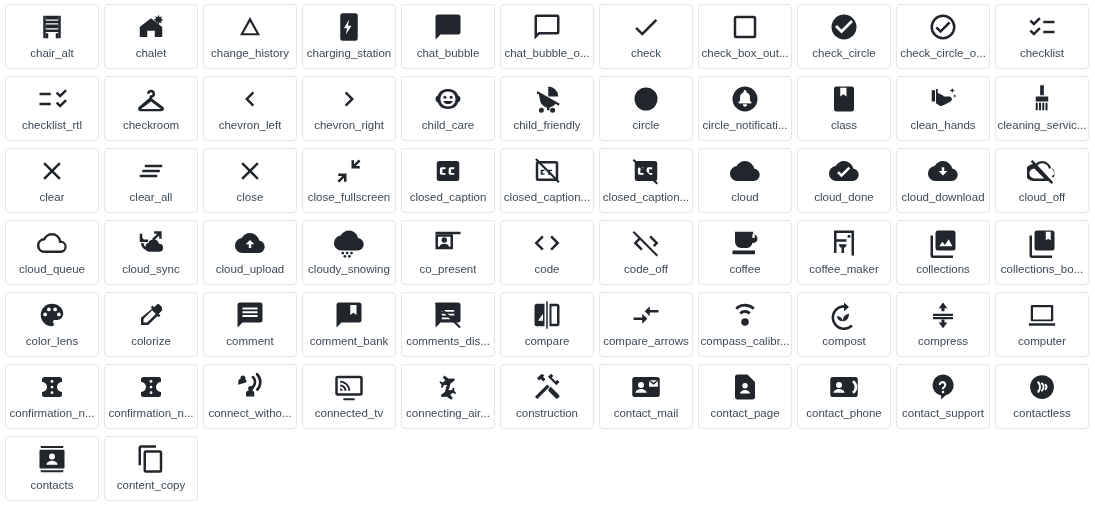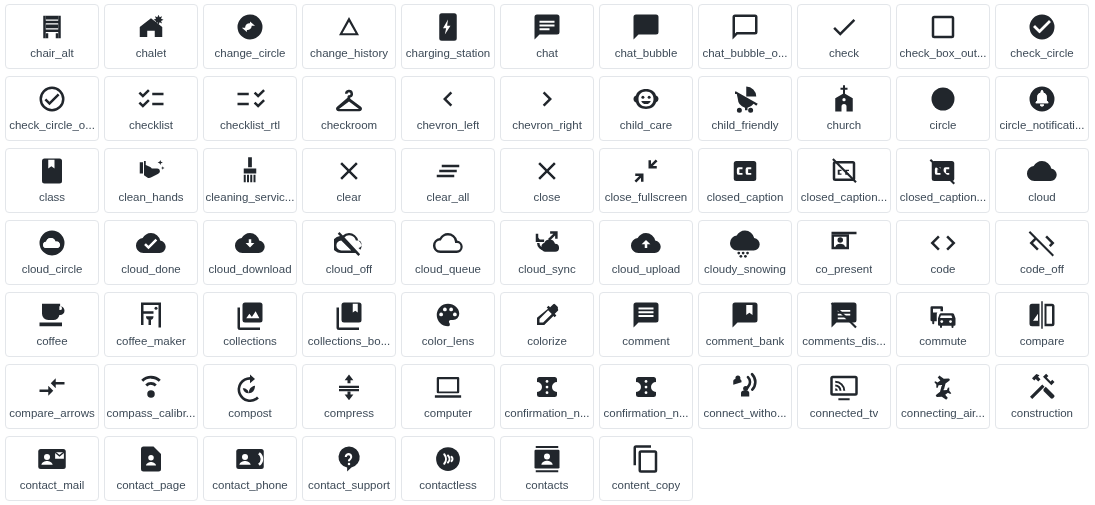--- a/index.html
+++ b/index.html
@@ -72,49 +72,32 @@
         <svg width="30" height="30" viewBox="0 0 24 24" fill="currentColor">
           <path d="M12 5 3 12v8h6v-5h6v5h6v-8z"></path>
           <path d="M18 2.2l.9 2 2-0.9-.9 2 2 .9-2 .9.9 2-2-.9-.9 2-.9-2-2 .9.9-2-2-.9 2-.9-.9-2 2 .9z"></path>
         </svg>
       </div>
       <div class="lbl">chalet</div>
     </div>
     <div class="cell">
       <div class="glyph">
         <svg width="30" height="30" viewBox="0 0 24 24" fill="currentColor">
-          <path d="M12 2a10 10 0 1 0 0 20 10 10 0 0 0 0-20zm0 5.5 4 3.5h-2.6a3.5 3.5 0 0 1-3.9 3.45V16l-4-3.5h2.6A3.5 3.5 0 0 1 12 9V7.5z"></path>
-        </svg>
-      </div>
-      <div class="lbl">change_circle</div>
-    </div>
-    <div class="cell">
-      <div class="glyph">
-        <svg width="30" height="30" viewBox="0 0 24 24" fill="currentColor">
           <path d="M12 7.8 17.2 17H6.8L12 7.8M12 4 4 18.5h16L12 4z"></path>
         </svg>
       </div>
       <div class="lbl">change_history</div>
     </div>
     <div class="cell">
       <div class="glyph">
         <svg width="30" height="30" viewBox="0 0 24 24" fill="currentColor">
           <path d="M7 1h10a2 2 0 0 1 2 2v18a2 2 0 0 1-2 2H7a2 2 0 0 1-2-2V3a2 2 0 0 1 2-2zm5 5-4 7h2.5l-1 5 4.5-7h-2.7z" fill="currentColor"></path>
         </svg>
       </div>
       <div class="lbl">charging_station</div>
-    </div>
-    <div class="cell">
-      <div class="glyph">
-        <svg width="30" height="30" viewBox="0 0 24 24" fill="currentColor">
-          <path d="M20 2H4a2 2 0 0 0-2 2v18l4-4h14a2 2 0 0 0 2-2V4a2 2 0 0 0-2-2z"></path>
-          <path d="M6 7h12v1.6H6zM6 10h12v1.6H6zM6 13h8v1.6H6z" fill="#fff"></path>
-        </svg>
-      </div>
-      <div class="lbl">chat</div>
     </div>
     <div class="cell">
       <div class="glyph">
         <svg width="30" height="30" viewBox="0 0 24 24" fill="currentColor">
           <path d="M20 2H4a2 2 0 0 0-2 2v18l4-4h14a2 2 0 0 0 2-2V4a2 2 0 0 0-2-2z"></path>
         </svg>
       </div>
       <div class="lbl">chat_bubble</div>
     </div>
     <div class="cell">
@@ -214,29 +197,20 @@
       <div class="glyph">
         <svg width="30" height="30" viewBox="0 0 24 24" fill="currentColor">
           <path d="M13 2v8h8a8 8 0 0 0-8-8zM4 6v2h1.4l.8 3.6A8 8 0 0 0 12 18.9V21h2v-2.1a8 8 0 0 0 4.9-3.1l2.1 1.6 1.2-1.6L4.9 6H4zM7.5 19a2 2 0 1 0 0 4 2 2 0 0 0 0-4zm9 0a2 2 0 1 0 0 4 2 2 0 0 0 0-4z"></path>
         </svg>
       </div>
       <div class="lbl">child_friendly</div>
     </div>
     <div class="cell">
       <div class="glyph">
         <svg width="30" height="30" viewBox="0 0 24 24" fill="currentColor">
-          <path d="M11.2 1h1.6v2h2v1.6h-2v3.2l6.2 3.6V22h-5v-4a2 2 0 1 0-4 0v4H5V11.4l6.2-3.6V4.6h-2V3h2V1z"></path>
-          <circle cx="12" cy="12.5" r="1.3" fill="#fff"></circle>
-        </svg>
-      </div>
-      <div class="lbl">church</div>
-    </div>
-    <div class="cell">
-      <div class="glyph">
-        <svg width="30" height="30" viewBox="0 0 24 24" fill="currentColor">
           <circle cx="12" cy="12" r="9.2"></circle>
         </svg>
       </div>
       <div class="lbl">circle</div>
     </div>
     <div class="cell">
       <div class="glyph">
         <svg width="30" height="30" viewBox="0 0 24 24" fill="currentColor">
           <path d="M12 2a10 10 0 1 0 0 20 10 10 0 0 0 0-20zm0 16a1.6 1.6 0 0 1-1.6-1.6h3.2A1.6 1.6 0 0 1 12 18zm5-2.6H7v-1l1.2-1.2v-2.6A3.9 3.9 0 0 1 11 6.8V6a1 1 0 1 1 2 0v.8a3.9 3.9 0 0 1 2.8 3.8v2.6L17 14.4v1z"></path>
           <path d="M12 18a1.6 1.6 0 0 1-1.6-1.6h3.2A1.6 1.6 0 0 1 12 18zm5-2.6H7v-1l1.2-1.2v-2.6A3.9 3.9 0 0 1 11 6.8V6a1 1 0 1 1 2 0v.8a3.9 3.9 0 0 1 2.8 3.8v2.6L17 14.4z" fill="#fff"></path>
@@ -333,29 +307,20 @@
       </div>
       <div class="lbl">closed_caption...</div>
     </div>
     <div class="cell">
       <div class="glyph">
         <svg width="30" height="30" viewBox="0 0 24 24" fill="currentColor">
           <path d="M19.35 10.04A7.49 7.49 0 0 0 12 4C9.11 4 6.6 5.64 5.35 8.04A5.994 5.994 0 0 0 0 14c0 3.31 2.69 6 6 6h13a5 5 0 0 0 .35-9.96z"></path>
         </svg>
       </div>
       <div class="lbl">cloud</div>
-    </div>
-    <div class="cell">
-      <div class="glyph">
-        <svg width="30" height="30" viewBox="0 0 24 24" fill="currentColor">
-          <path d="M12 2a10 10 0 1 0 0 20 10 10 0 0 0 0-20zm4.5 14h-9a2.5 2.5 0 0 1-.2-5A3.99 3.99 0 0 1 11 8a4 4 0 0 1 3.86 3.02A2.5 2.5 0 0 1 16.5 16z"></path>
-          <path d="M16.5 16h-9a2.5 2.5 0 0 1-.2-5A3.99 3.99 0 0 1 11 8a4 4 0 0 1 3.86 3.02A2.5 2.5 0 0 1 16.5 16z" fill="#fff"></path>
-        </svg>
-      </div>
-      <div class="lbl">cloud_circle</div>
     </div>
     <div class="cell">
       <div class="glyph">
         <svg width="30" height="30" viewBox="0 0 24 24" fill="currentColor">
           <path d="M19.35 10.04A7.49 7.49 0 0 0 12 4C9.11 4 6.6 5.64 5.35 8.04A5.994 5.994 0 0 0 0 14c0 3.31 2.69 6 6 6h13a5 5 0 0 0 .35-9.96z"></path>
           <path d="m10 17-3.5-3.5 1.4-1.4L10 14.2l5.6-5.6L17 10z" fill="#fff"></path>
         </svg>
       </div>
       <div class="lbl">cloud_done</div>
     </div>
@@ -530,33 +495,20 @@
           <path d="M20 2H4a2 2 0 0 0-2 2v18l4-4h14a2 2 0 0 0 2-2V4a2 2 0 0 0-2-2z"></path>
           <path d="M7 8h10v1.4H7zM7 11h10v1.4H7zM7 14h7v1.4H7z" fill="#fff"></path>
           <path d="M2.6 1.8 1.4 3 21 22.6l1.2-1.2z"></path>
         </svg>
       </div>
       <div class="lbl">comments_dis...</div>
     </div>
     <div class="cell">
       <div class="glyph">
         <svg width="30" height="30" viewBox="0 0 24 24" fill="currentColor">
-          <path d="M3 5h8a1 1 0 0 1 1 1v3H9.5a2.5 2.5 0 0 0-2.5 2.5V17H5v1.5a.8.8 0 0 1-1.6 0V17H3a1 1 0 0 1-1-1V6a1 1 0 0 1 1-1z"></path>
-          <path d="M4 7h6v3H4z" fill="#fff"></path>
-          <path d="M10.5 10.5h9a1.5 1.5 0 0 1 1.4 1l1.1 3v5a1 1 0 0 1-1 1h-.6v1a.8.8 0 0 1-1.6 0v-1h-7.6v1a.8.8 0 0 1-1.6 0v-1H9a1 1 0 0 1-1-1v-5l1.1-3a1.5 1.5 0 0 1 1.4-1z"></path>
-          <path d="M10.3 12.3h8.4l.7 2H9.6z" fill="#fff"></path>
-          <circle cx="11" cy="17.2" r="1.1" fill="#fff"></circle>
-          <circle cx="18" cy="17.2" r="1.1" fill="#fff"></circle>
-        </svg>
-      </div>
-      <div class="lbl">commute</div>
-    </div>
-    <div class="cell">
-      <div class="glyph">
-        <svg width="30" height="30" viewBox="0 0 24 24" fill="currentColor">
           <path d="M10 3H4a2 2 0 0 0-2 2v14a2 2 0 0 0 2 2h6V3zm-1.2 13.5H4.8L8.8 11v5.5z"></path>
           <path d="M11.4 1h1.2v22h-1.2z"></path>
           <path d="M20 3h-6v18h6a2 2 0 0 0 2-2V5a2 2 0 0 0-2-2zm0 16h-4.4V5H20v14z"></path>
         </svg>
       </div>
       <div class="lbl">compare</div>
     </div>
     <div class="cell">
       <div class="glyph">
         <svg width="30" height="30" viewBox="0 0 24 24" fill="currentColor">

